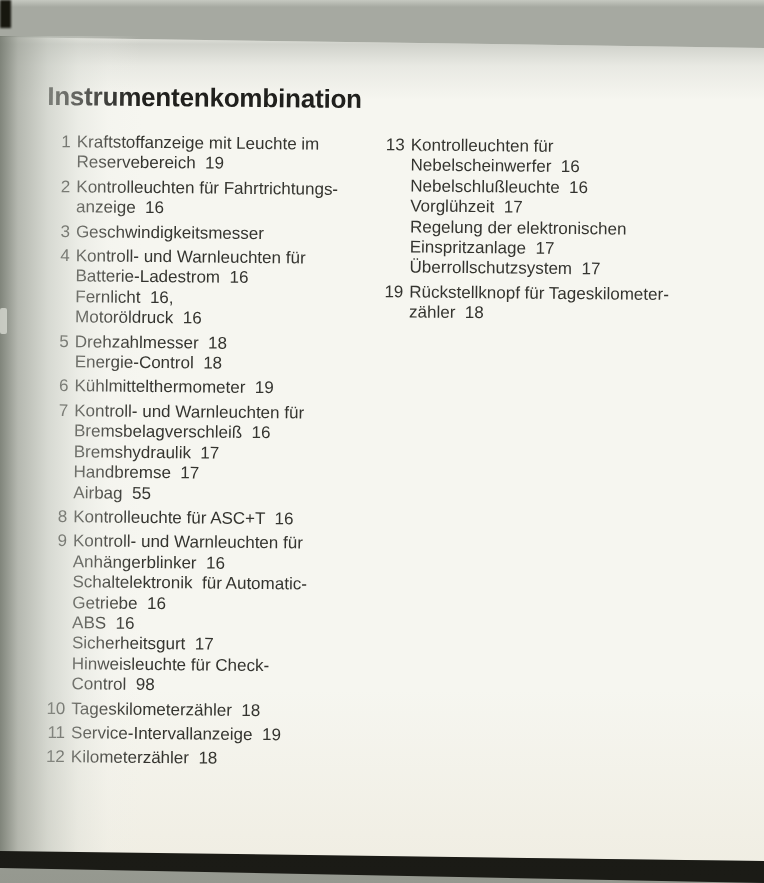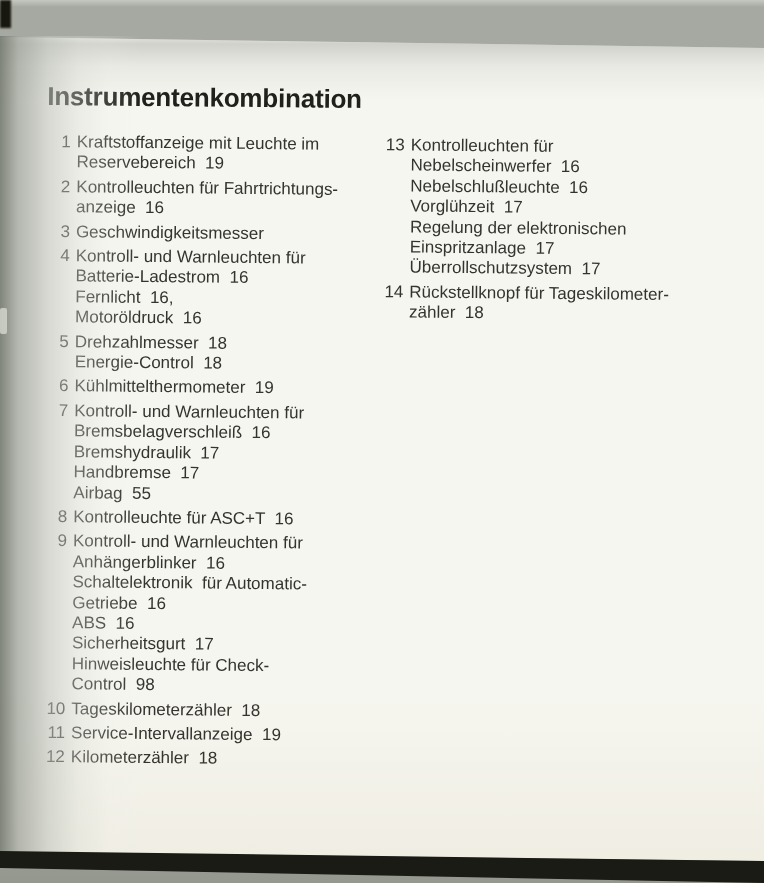--- a/index.html
+++ b/index.html
@@ -171,21 +171,21 @@
           <span class="toc-text">Kontrolleuchten für
 Nebelscheinwerfer  16
 Nebelschlußleuchte  16
 Vorglühzeit  17
 Regelung der elektronischen
 Einspritzanlage  17
 Überrollschutzsystem  17</span>
         </div>
 
         <div class="toc-item">
-          <span class="toc-num">14</span>
+          <span class="toc-num">19</span>
           <span class="toc-text">Rückstellknopf für Tageskilometer-
 zähler  18</span>
         </div>
       </div>
   </div>
 
   <div class="gutter-shadow"></div>
   <div class="edge-notch"></div>
   <div class="corner-patch"></div>
   <div class="bottom-band"></div>

